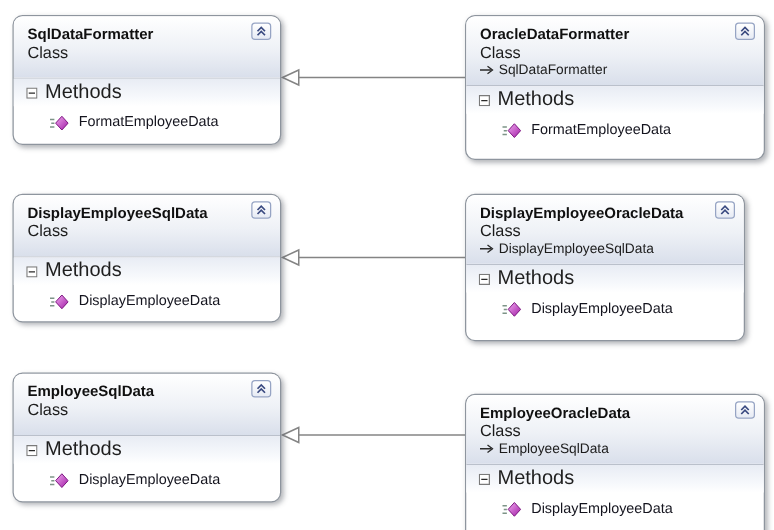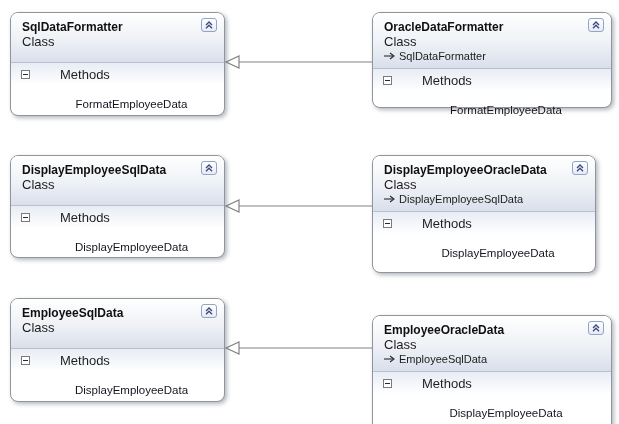--- a/index.html
+++ b/index.html
@@ -29,22 +29,22 @@
     position:absolute;top:5px;right:7px;width:16px;height:14px;
     border:1px solid #96a4c4;border-radius:3px;padding:0;
     background:linear-gradient(#ffffff,#e7ebf4);
     display:flex;align-items:center;justify-content:center;cursor:pointer;
   }
   .section-header{
     display:flex;align-items:center;gap:6px;height:22px;
     background:linear-gradient(#e8ecf4 0%, #f7f9fc 70%, #ffffff 100%);
     padding-left:10px;
   }
-  .section-label{font-size:13px;color:#1f1f1f;margin-left:24px;}
-  .member-row{display:flex;align-items:center;gap:8px;padding-left:28px;margin-top:5px;height:16px;flex-direction:column;}
+  .section-label{font-size:16px;color:#1f1f1f;}
+  .member-row{display:flex;align-items:center;gap:8px;padding-left:28px;margin-top:5px;height:16px;}
   .member-label{font-size:11.5px;color:#14141e;}
   .expander{display:inline-flex;width:9px;height:9px;}
 </style>
 </head>
 <body>
 
 <div class="canvas">
 
   <svg class="connector-layer" viewBox="0 0 619 424">
     <g>
@@ -89,21 +89,21 @@
               <stop offset="0" stop-color="#f0a9ef"></stop>
               <stop offset="1" stop-color="#a21ca6"></stop>
             </linearGradient>
           </defs>
         <polygon points="10.5,1 15.5,6.5 10.5,12 5.5,6.5" fill="url(#mg1)" stroke="#7c1680" stroke-width="0.8"></polygon>
       </svg>
       <span class="member-label">FormatEmployeeData</span>
     </div>
   </div>
 
-  <div class="class-box" style="left:372px;top:12px;width:240px;height:96px;">
+  <div class="class-box" style="left:372px;top:12px;width:240px;height:116px;">
     <div class="box-header h-tall">
       <div class="class-title">OracleDataFormatter</div>
       <div class="class-kind">Class</div>
       <div class="base-ref">
         <svg width="11" height="8" viewBox="0 0 11 8">
             <line x1="0" y1="4" x2="9" y2="4" stroke="#2a2a2a" stroke-width="1.1"></line>
             <polyline points="6,1 10,4 6,7" fill="none" stroke="#2a2a2a" stroke-width="1.1"></polyline>
           </svg>
         <span>SqlDataFormatter</span>
       </div>

